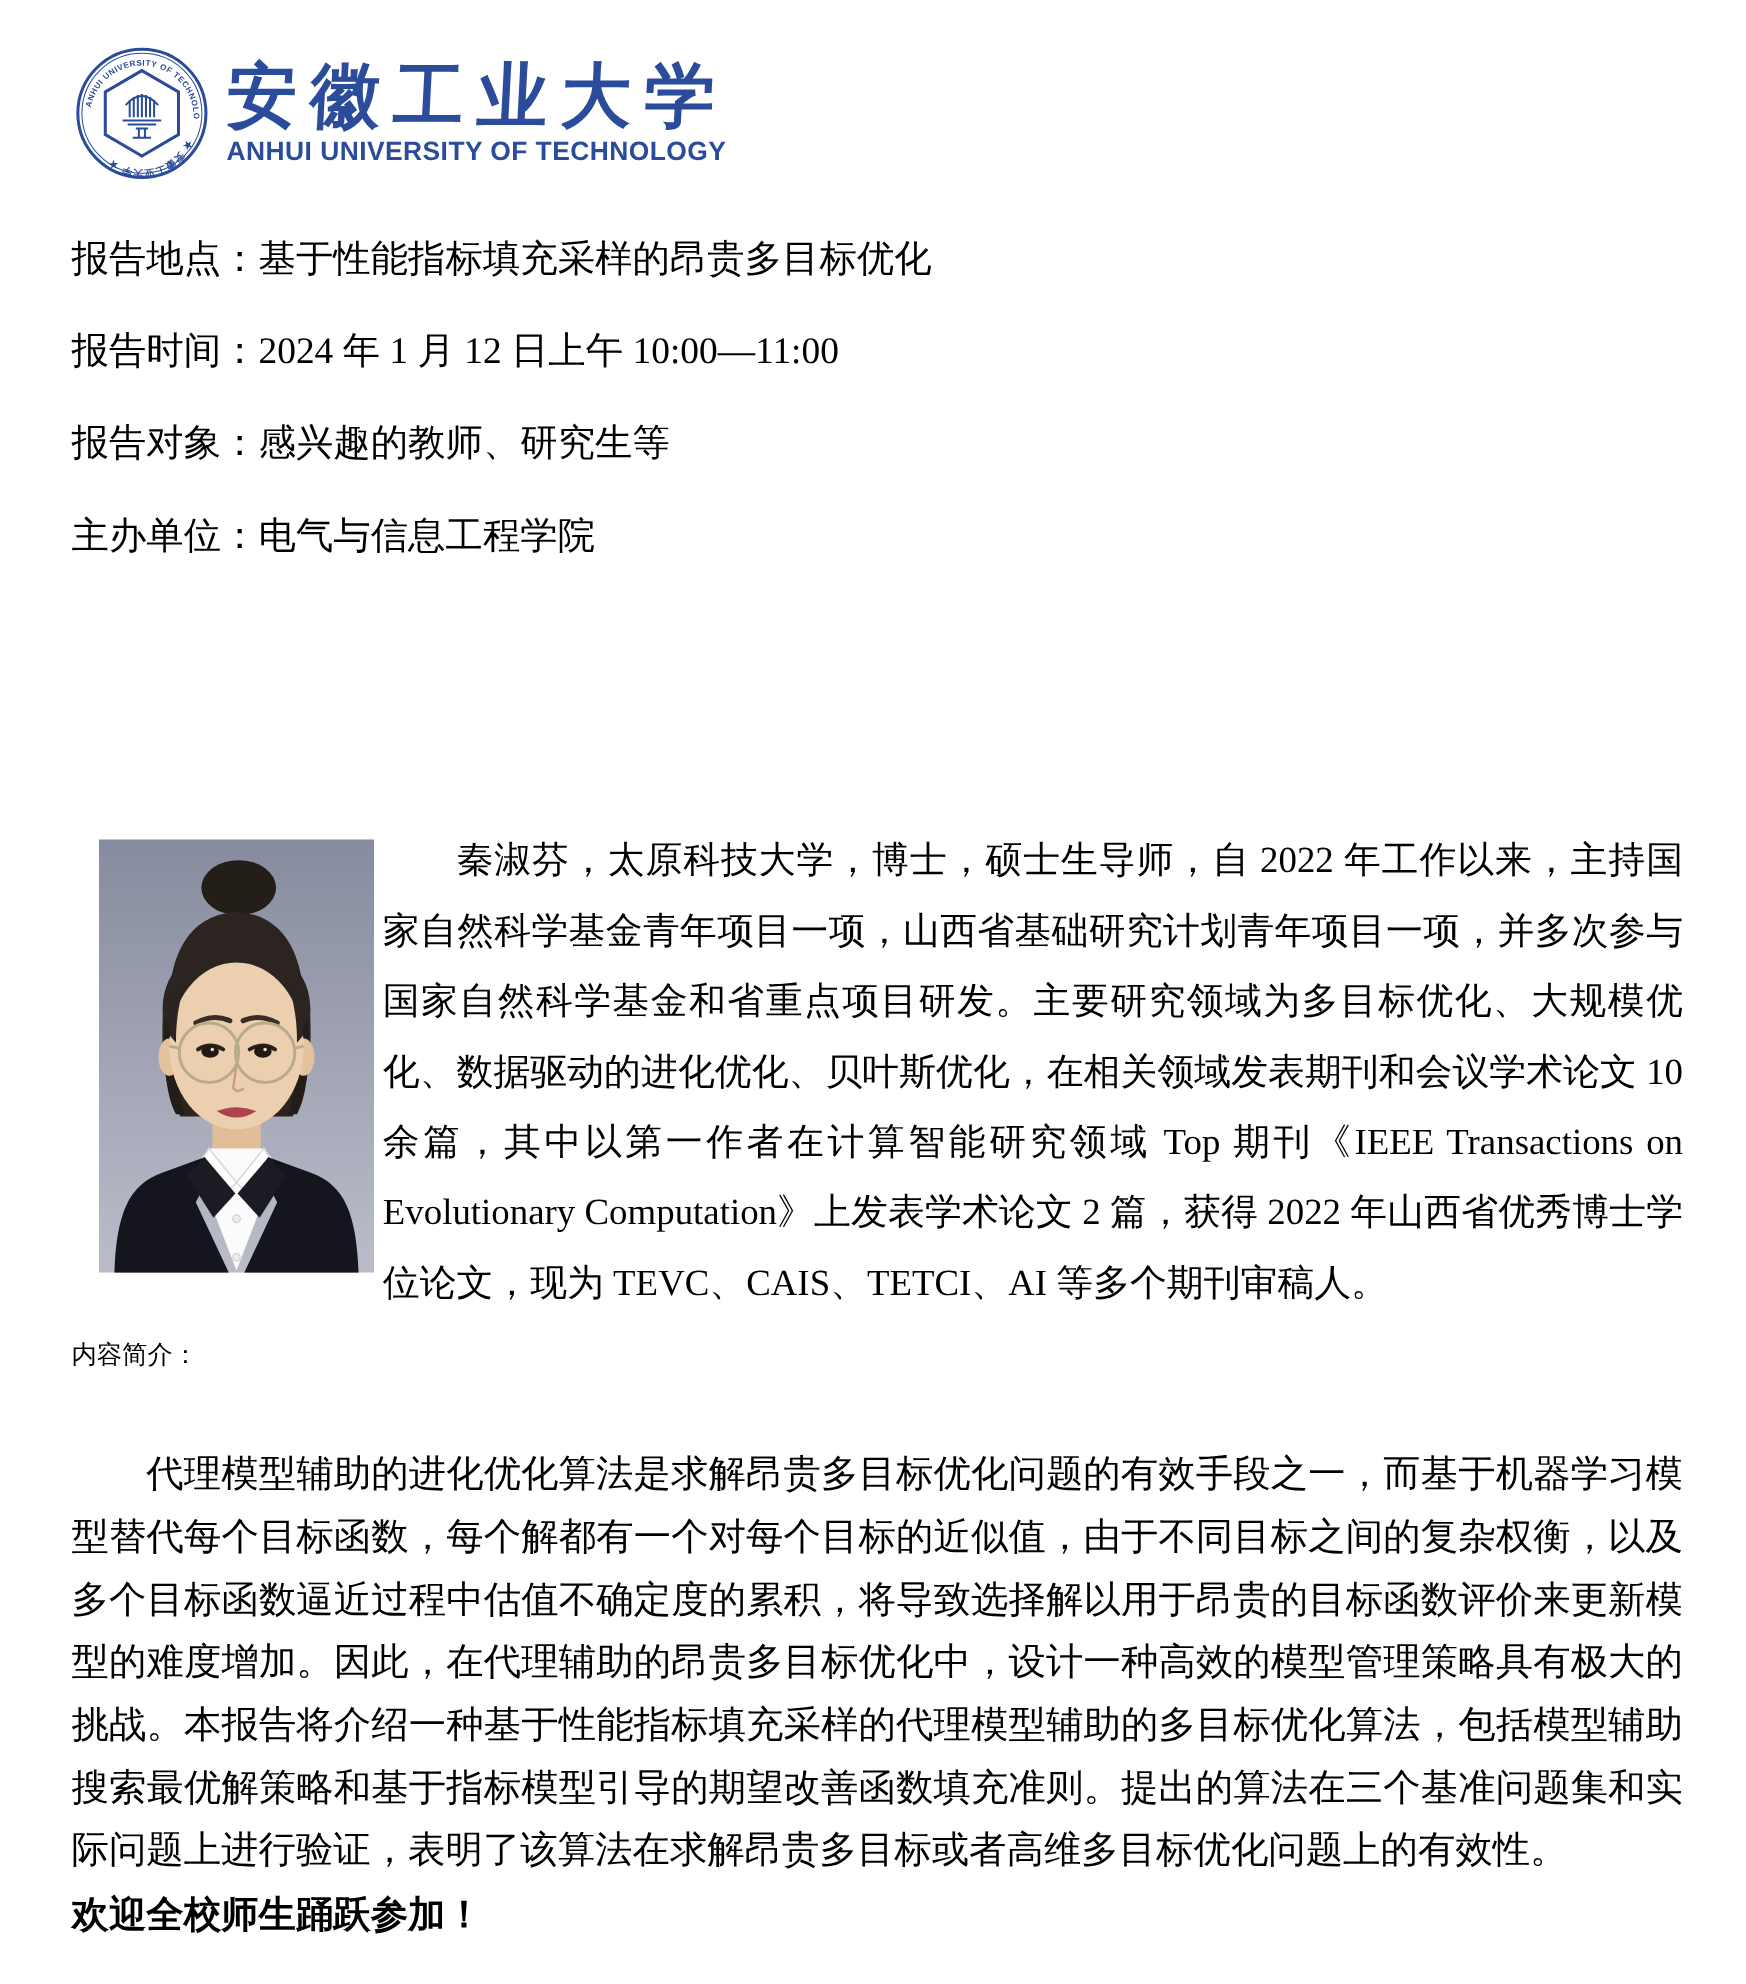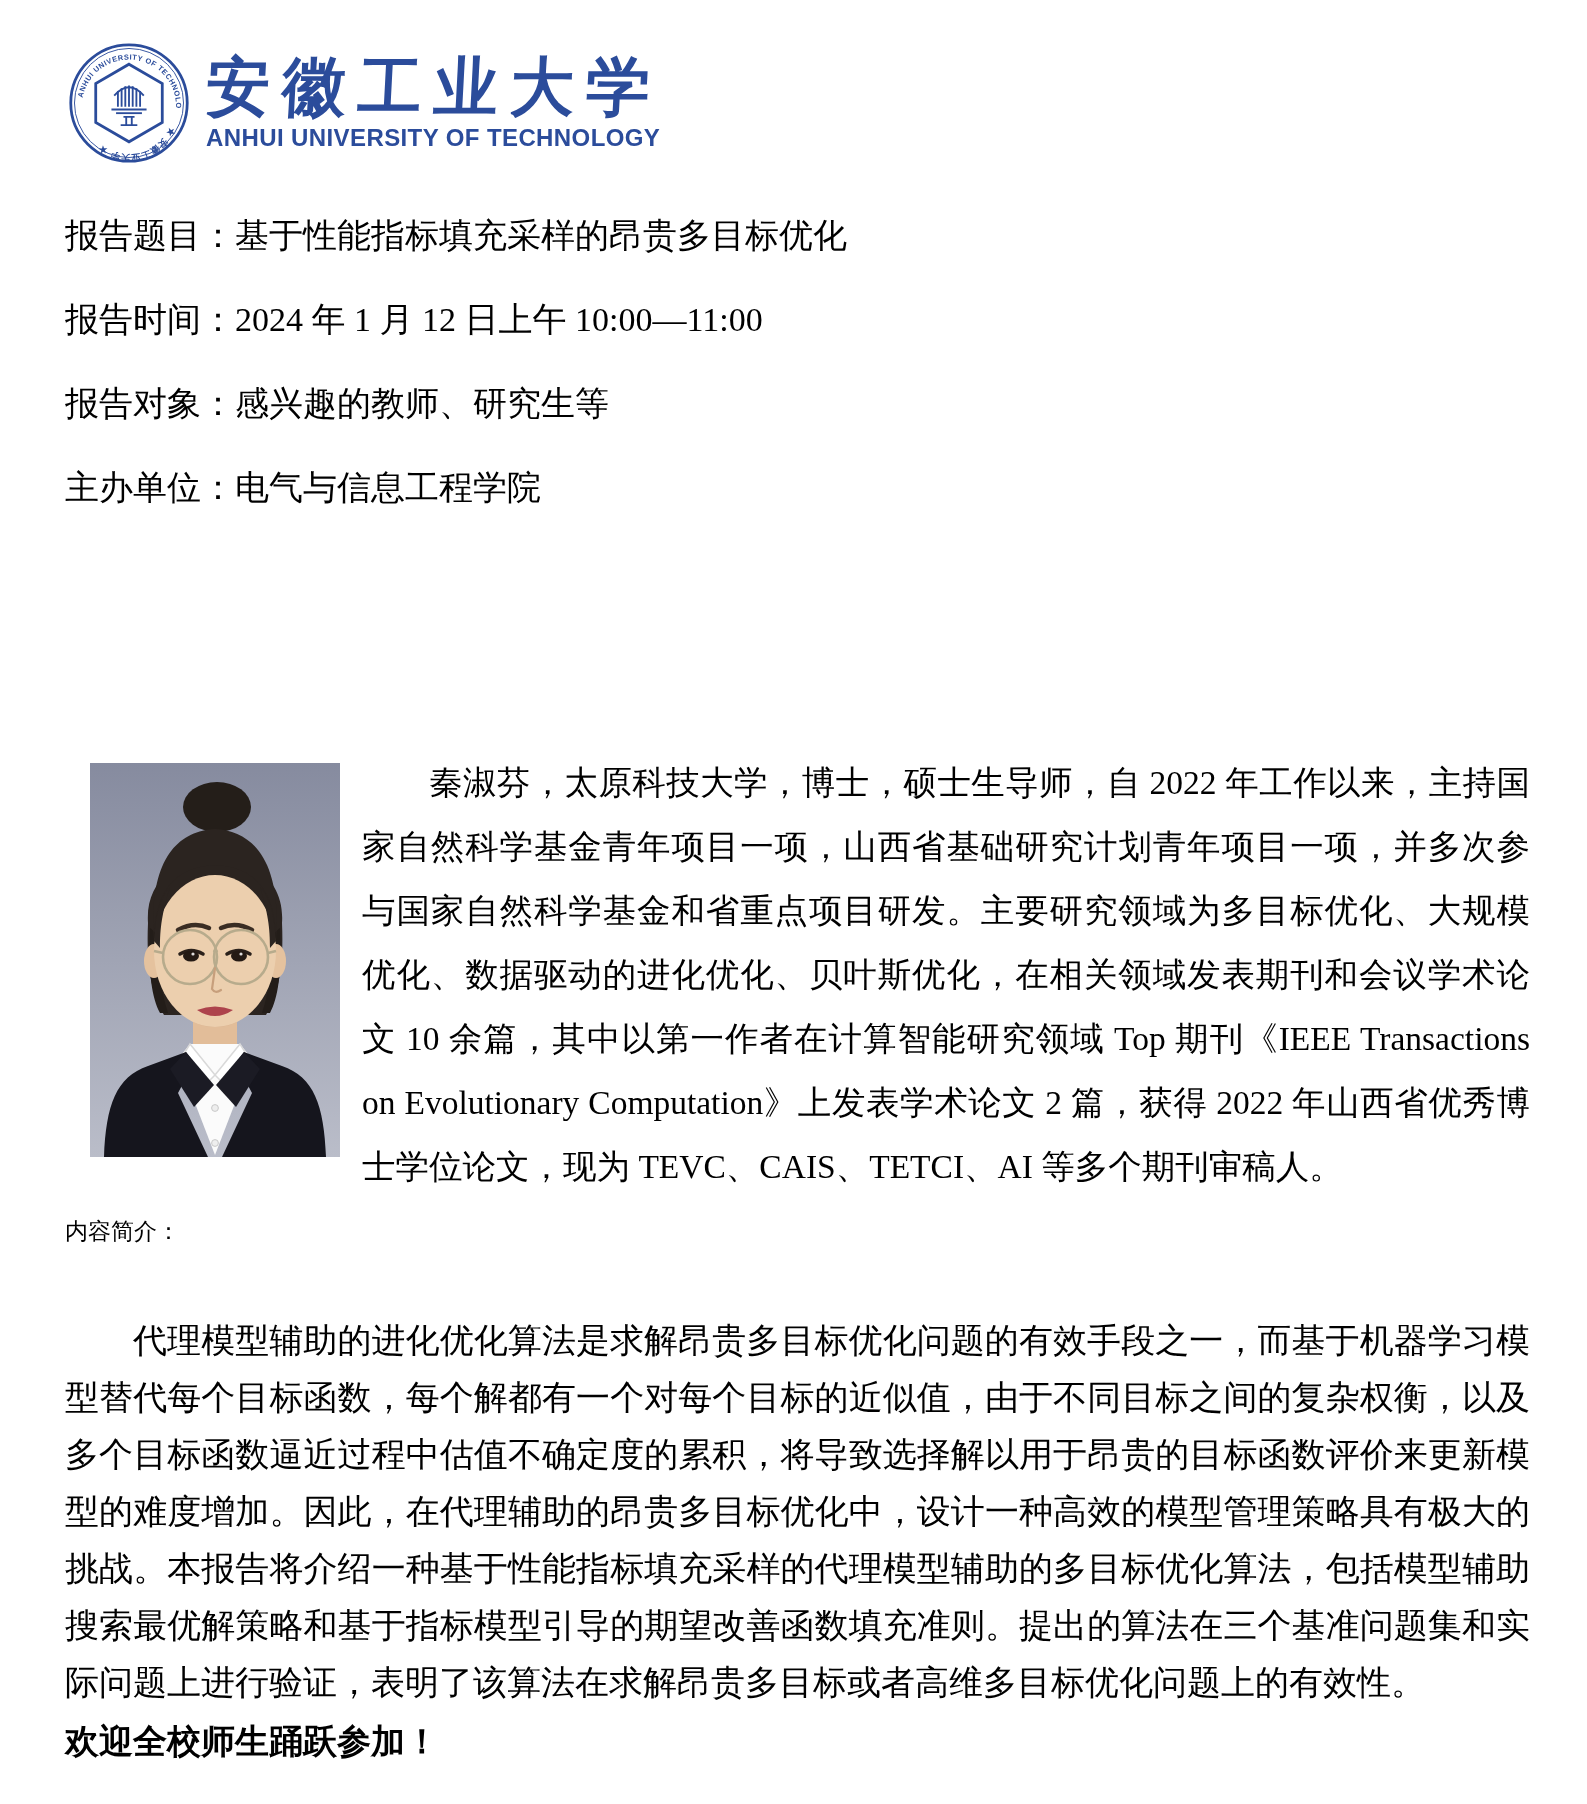--- a/index.html
+++ b/index.html
@@ -22,21 +22,21 @@
   .logo-en{
     font-size:24px;font-weight:bold;color:#2b4c9b;letter-spacing:0.4px;
     font-family:"Liberation Sans","DejaVu Sans",sans-serif;margin-top:3px;
   }
 
   
   .info{position:absolute;top:214px;left:65px;right:57px;}
   .info p{margin:0 0 40px 0;font-size:34px;line-height:44px;}
 
   
-  .bio-row{position:absolute;top:763px;left:90px;right:57px;display:flex;gap:22px;align-items:flex-start;}
+  .bio-row{position:absolute;top:763px;left:90px;right:57px;display:flex;gap:8px;align-items:flex-start;}
   .photo{width:250px;height:394px;flex:none;display:block;}
   .bio-text{
     flex:1;margin:0;font-size:33.5px;line-height:64px;
     text-align:justify;text-indent:2em;margin-top:-12px;
   }
 
   
   .abs-heading{position:absolute;top:1212px;left:65px;margin:0;font-size:23px;line-height:40px;}
   .abs-text{
     position:absolute;top:1312px;left:65px;right:57px;margin:0;
@@ -77,21 +77,21 @@
         <path d="M60,81 H72 M63,81 V89 M69,81 V89 M57,90 H75"></path>
       </g>
     </svg>
     <div class="logo-text">
       <div class="logo-cn">安徽工业大学</div>
       <div class="logo-en">ANHUI UNIVERSITY OF TECHNOLOGY</div>
     </div>
   </header>
 
   <section class="info">
-    <p>报告题目：基于性能指标填充采样的昂贵多目标优化</p>
+    <p>报告地点：基于性能指标填充采样的昂贵多目标优化</p>
     <p>报告时间：2024 年 1 月 12 日上午 10:00—11:00</p>
     <p>报告对象：感兴趣的教师、研究生等</p>
     <p>主办单位：电气与信息工程学院</p>
   </section>
 
   <section class="bio-row">
     <svg class="photo" viewBox="0 0 250 394" aria-hidden="true">
       <defs>
         <linearGradient id="pbg" x1="0" y1="0" x2="0" y2="1">
           <stop offset="0" stop-color="#868b9f"></stop>

